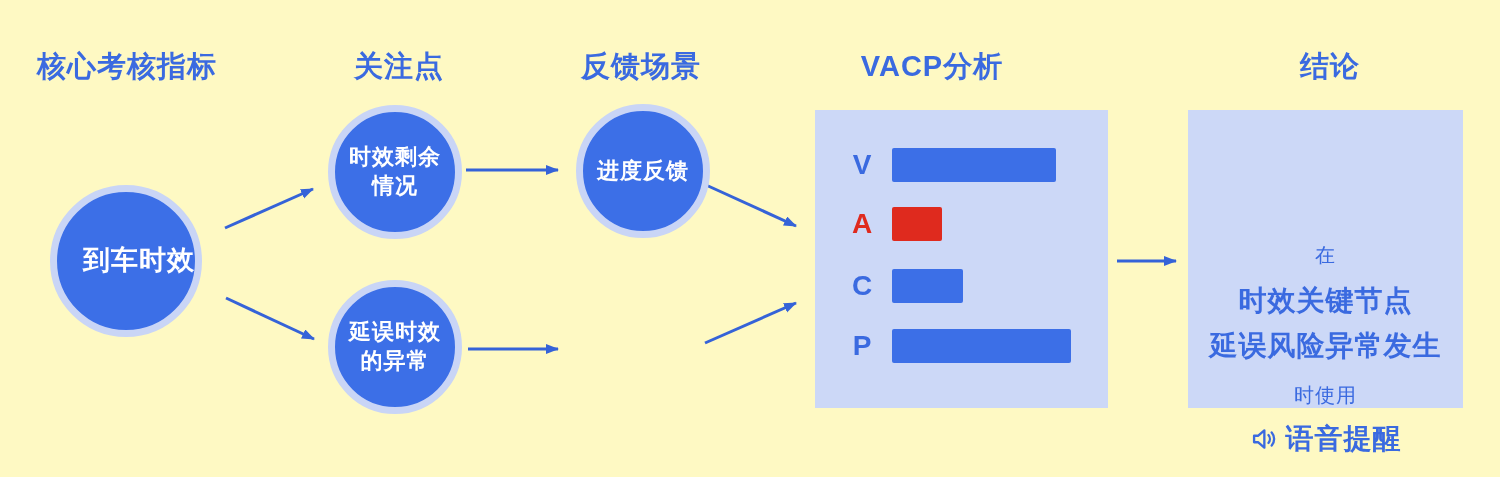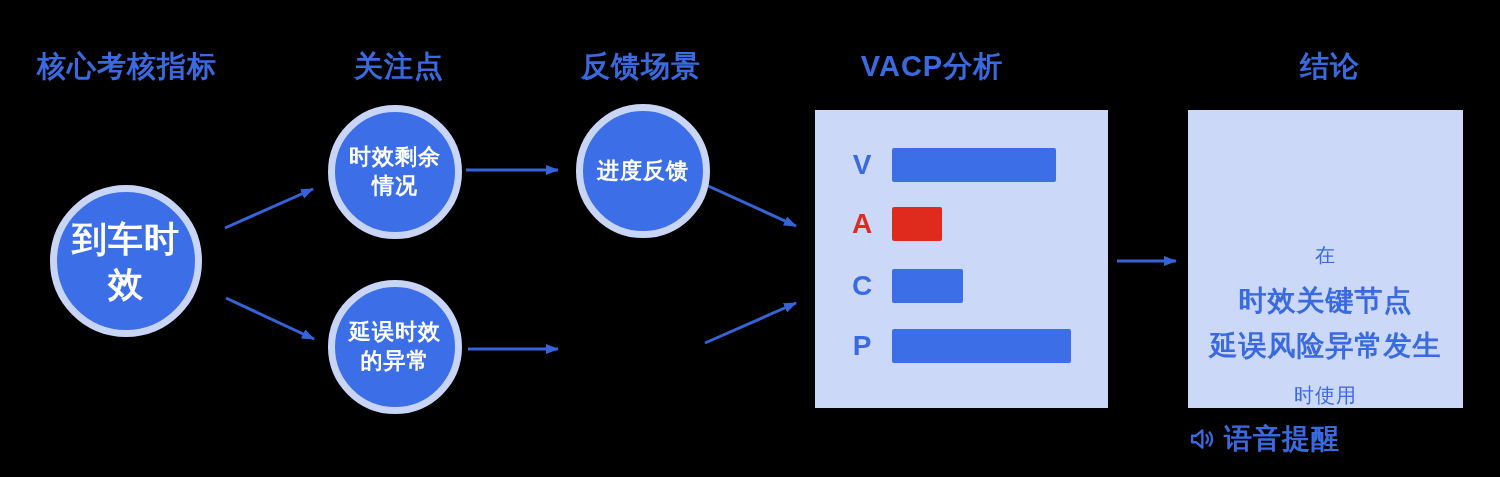--- a/index.html
+++ b/index.html
@@ -2,21 +2,21 @@
 <html><head>
 <meta charset="utf-8">
 <style>
   * { box-sizing: border-box; margin: 0; padding: 0; }
   html, body { width: 1500px; height: 477px; }
   body {
     background: #EDF1FC;
     font-family: "Liberation Sans", "DejaVu Sans", sans-serif;
     overflow: hidden;
   }
-  .canvas { position: relative; width: 1500px; height: 477px; background: #000000; }
+  .canvas { position: relative; width: 1500px; height: 477px; background: #fef9c3; }
 
   .arrows { position: absolute; left: 0; top: 0; pointer-events: none; }
 
   .hdr {
     position: absolute;
     top: 47px;
     transform: translateX(-50%);
     font-size: 29px;
     font-weight: 800;
     letter-spacing: 1px;
@@ -31,21 +31,21 @@
     border: 7px solid #C9D5F6;
     display: flex;
     flex-direction: column;
     align-items: center;
     justify-content: center;
     text-align: center;
     color: #FFFFFF;
     font-weight: 700;
     line-height: 1.3;
   }
-  .node.main  { left: 50px;  top: 185px; width: 152px; height: 152px; font-size: 35px; letter-spacing: 1px; align-items: flex-end; }
+  .node.main  { left: 50px;  top: 185px; width: 152px; height: 152px; font-size: 27px; letter-spacing: 1px; align-items: flex-end; }
   .node.small { width: 134px; height: 134px; font-size: 22px; letter-spacing: 1px; }
   .node.focus-top    { left: 328px; top: 105px; }
   .node.scenario-top { left: 576px; top: 104px; }
   .node.focus-bot    { left: 328px; top: 280px; }
   .node.scenario-bot { left: 576px; top: 283px; }
 
   .panel { position: absolute; background: #CCD8F7; }
   .panel.vacp { left: 815px; top: 110px; width: 293px; height: 298px; }
   .panel.conclusion { left: 1188px; top: 110px; width: 275px; height: 298px; }
 
@@ -81,21 +81,21 @@
     text-align: center;
     color: #3A6AE0;
     white-space: nowrap;
   }
   .c-small { font-size: 20px; font-weight: 500; letter-spacing: 1px; }
   .c-big   { font-size: 28px; font-weight: 700; letter-spacing: 1px; }
   .c-l1 { top: 132px; }
   .c-l2 { top: 172px; }
   .c-l3 { top: 217px; }
   .c-l4 { top: 272px; }
-  .c-l5 { top: 310px; display: flex; align-items: center; justify-content: flex-start; gap: 8px; }
+  .c-l5 { top: 310px; display: flex; align-items: center; justify-content: center; gap: 8px; }
   .spk { flex: 0 0 auto; }
 </style>
 </head>
 <body>
 
 <div class="canvas">
 
   <svg class="arrows" width="1500" height="477">
     <defs>
       <marker id="ah" markerUnits="userSpaceOnUse" markerWidth="16" markerHeight="12" refX="12" refY="5" orient="auto">

